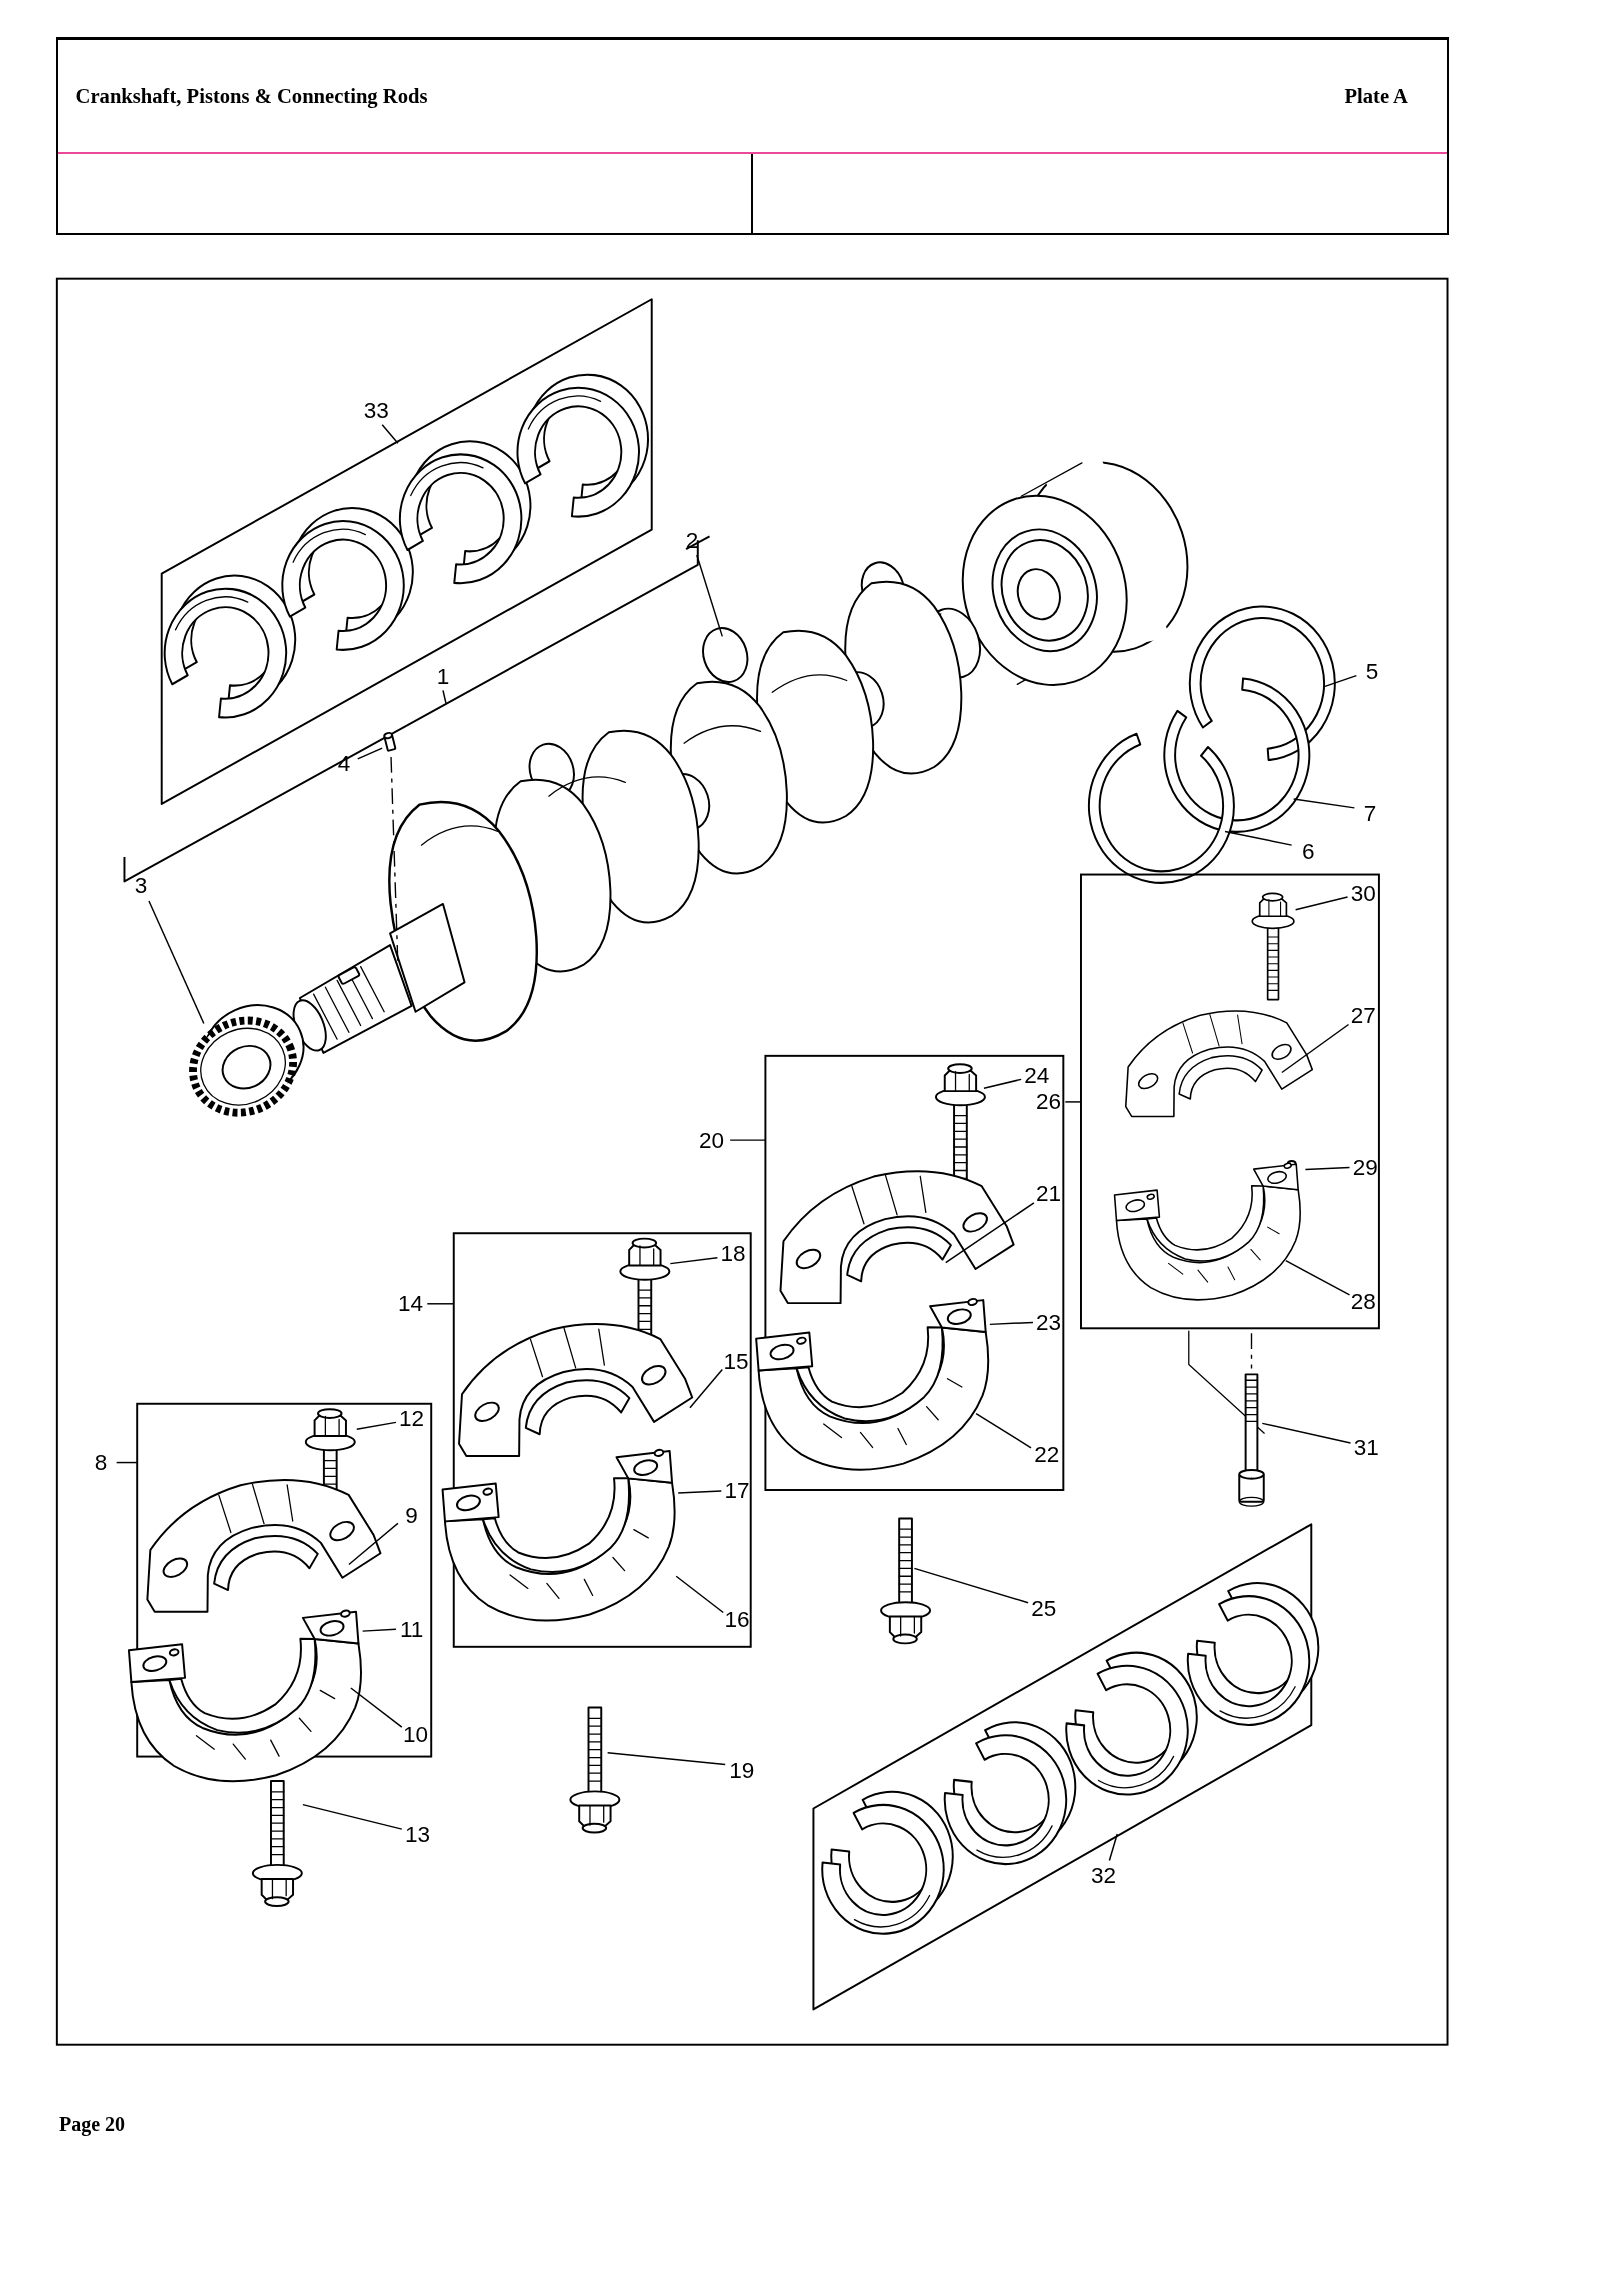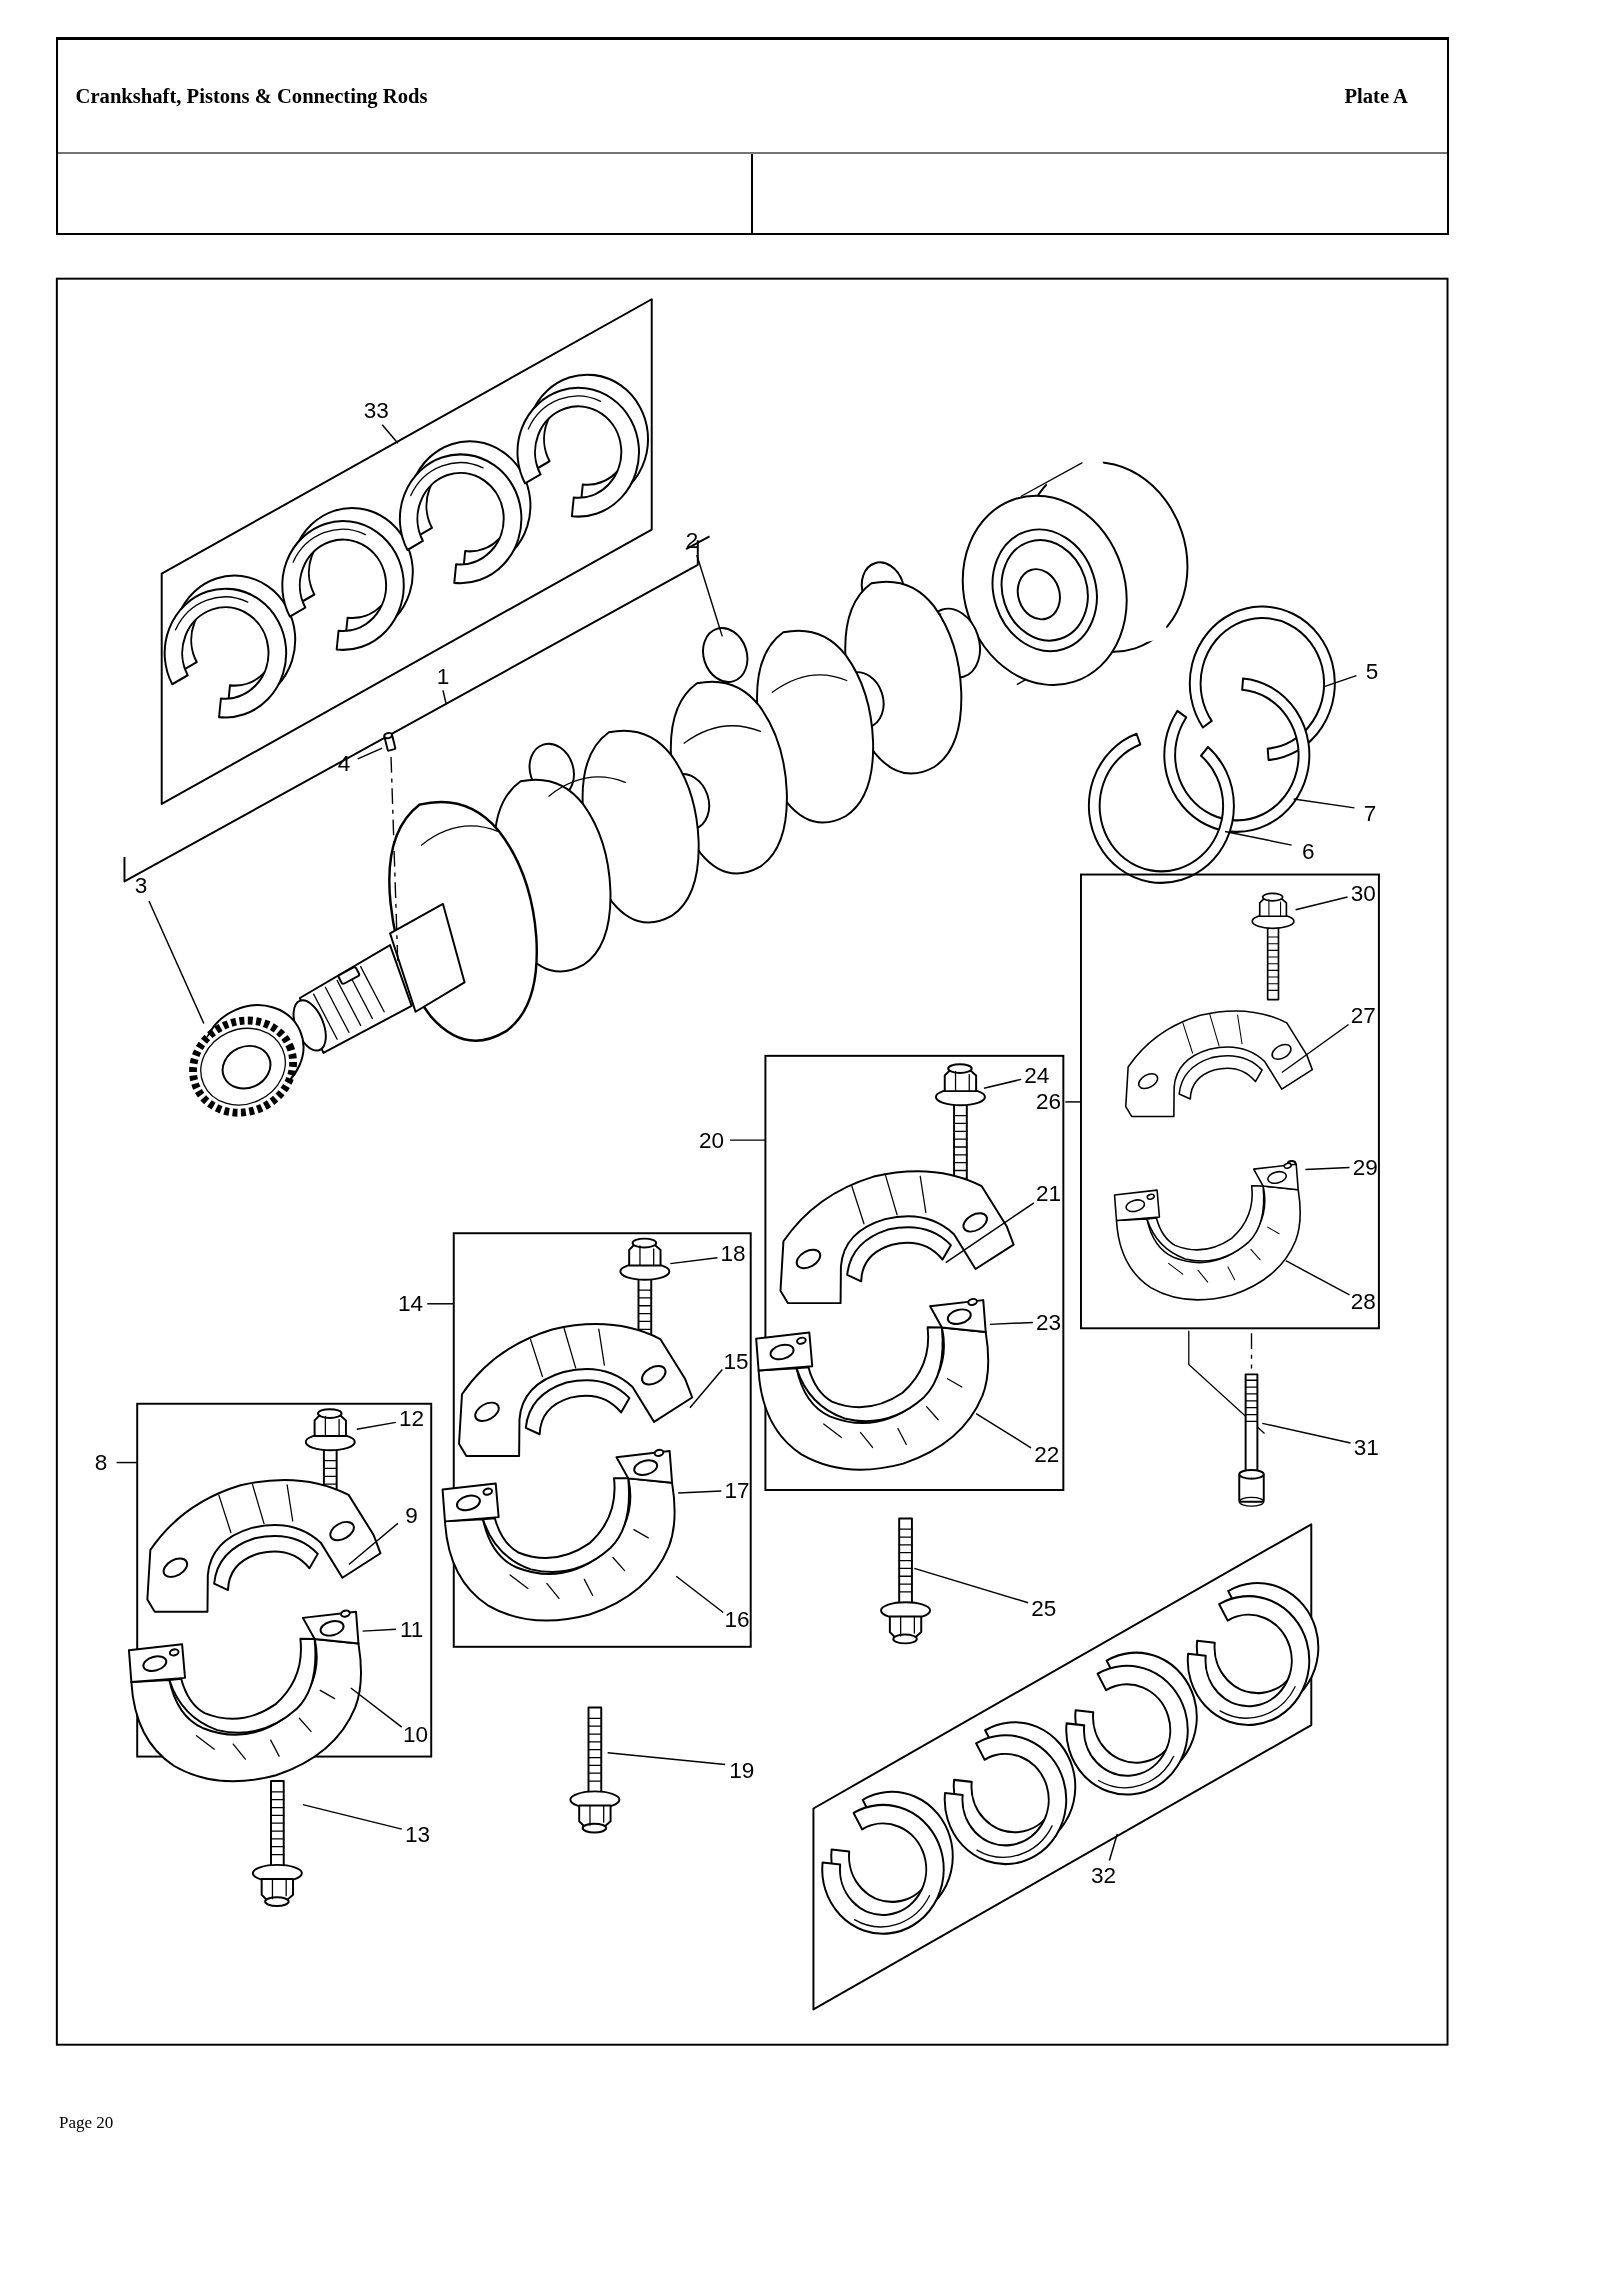--- a/index.html
+++ b/index.html
@@ -2,29 +2,29 @@
 <html><head>
 <meta charset="utf-8">
 <style>
   html,body{margin:0;padding:0;background:#e8e8e8;}
   .page{position:relative;width:1620px;height:2293px;background:#ffffff;margin:0 auto;
         font-family:"Liberation Serif", serif;color:#000;overflow:hidden;}
   
   .hdr{position:absolute;left:56px;top:37px;width:1393px;height:198px;
        border:2px solid #000;border-top:3.9px solid #000;box-sizing:border-box;background:#fff;}
   .hdr-row1{position:absolute;left:0;top:0;width:100%;height:114px;box-sizing:border-box;
-            border-bottom:2px solid #737373;display:flex;align-items:center;}
+            border-bottom:2px solid #ec4899;display:flex;align-items:center;}
   .hdr-title{font-size:20.6px;font-weight:bold;padding-left:17.6px;}
   .hdr-plate{font-size:20.6px;font-weight:bold;margin-left:auto;padding-right:39px;}
   .hdr-row2{position:absolute;left:0;top:114px;width:100%;height:80px;}
   .hdr-cell-l{position:absolute;left:0;top:0;width:695px;height:100%;box-sizing:border-box;
               border-right:2px solid #000;}
   .hdr-cell-r{position:absolute;left:697px;top:0;right:0;height:100%;display:flex;align-items:center;}
   .hdr-code{font-size:19.6px;font-weight:bold;padding-left:50px;letter-spacing:0.5px;}
-  .footer{position:absolute;left:59px;top:2113px;font-size:17px;}
+  .footer{position:absolute;left:59px;top:2113px;font-size:20px;font-weight:bold;}
   
   svg.plate{position:absolute;left:0;top:0;}
   .ln{fill:#fff;stroke:#000;stroke-width:2;stroke-linejoin:round;stroke-linecap:round;}
   .thin{fill:none;stroke:#000;stroke-width:1.3;stroke-linecap:round;}
   .nofill{fill:none;stroke:#000;stroke-width:2;stroke-linejoin:round;}
   .box{fill:none;stroke:#000;stroke-width:2;}
   .panel{fill:#fff;stroke:#000;stroke-width:2;stroke-linejoin:round;}
   .leader{stroke:#000;stroke-width:1.5;}
   .cdash{fill:none;stroke:#000;stroke-width:1.4;stroke-dasharray:16 6 4 6;}
   .callout{font-family:"Liberation Sans",sans-serif;font-size:23px;fill:#000;

